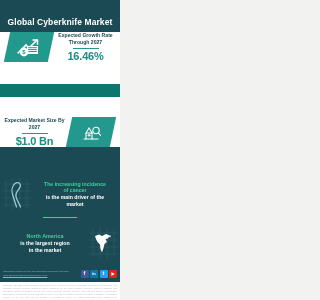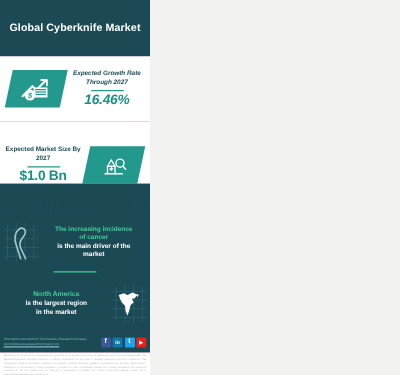--- a/index.html
+++ b/index.html
@@ -3,37 +3,37 @@
 <meta charset="utf-8">
 <style>
   * { margin:0; padding:0; box-sizing:border-box; }
   html,body { width:120px; height:300px; }
   body {
     font-family:"Liberation Sans", sans-serif;
     background:#f2f2f0;
     overflow:hidden;
     position:relative;
   }
-  .infographic { width:120px; height:300px; position:relative; background:#701a75; }
+  .infographic { width:120px; height:300px; position:relative; background:#0f766e; }
 
   
   .header {
     height:45px; background:#1b4a54;
     display:flex; align-items:center; justify-content:center;
     text-align:center;
   }
   .header-title {
     color:#ffffff; font-size:8.5px; font-weight:bold;
     line-height:1.22; letter-spacing:.1px;
   }
 
   
   .stat-growth {
-    position:absolute; top:45px; left:0; width:120px; height:52px;
-    background:#ffffff; display:flex; align-items:center;font-style:italic;
+    position:absolute; top:32px; left:0; width:120px; height:52px;
+    background:#ffffff; display:flex; 
   }
   .badge {
     width:44px; height:30px; flex:0 0 44px;
     background:#22998c; transform:skewX(-12deg);
     margin-left:7px; display:flex; align-items:center; justify-content:center;
     position:relative;
   }
   .badge-inner { transform:skewX(12deg); display:block; line-height:0; }
   .stat-text { flex:1; text-align:center; padding:0 2px; }
   .stat-label {

